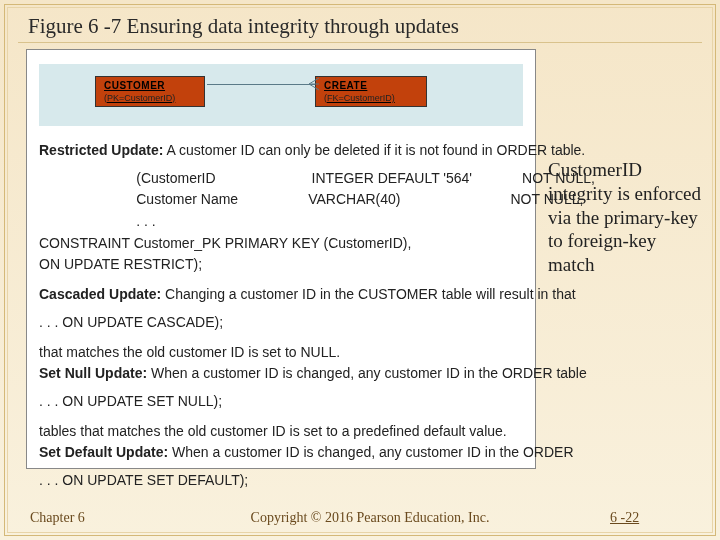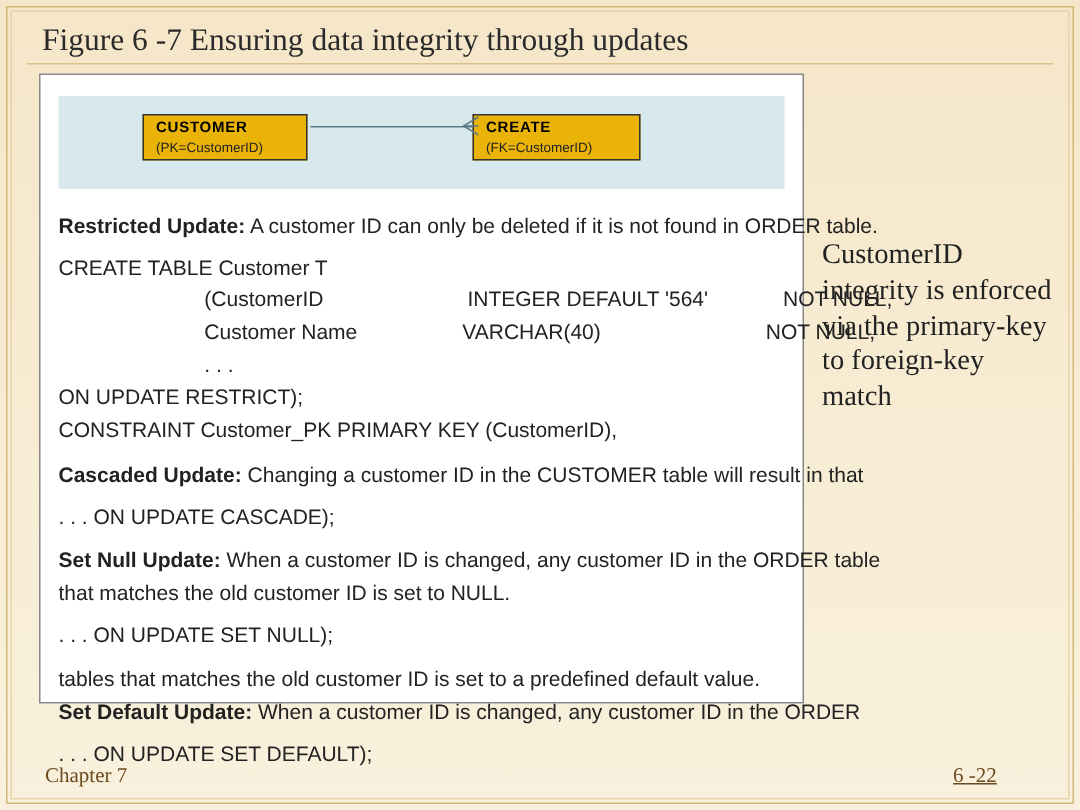--- a/index.html
+++ b/index.html
@@ -45,26 +45,27 @@
   }
   .er-strip {
     background: #d7e9ec;
     width: 100%;
     height: 62px;
     position: relative;
     margin-bottom: 14px;
   }
   .entity-box {
     position: absolute;
-    background: #eab308;
+    background: #c2410c;
     border: 1px solid #333;
     padding: 3px 8px 2px 8px;
     font-family: Arial, sans-serif;
     font-size: 10px;
     line-height: 1.25;
+    text-decoration: underline;
   }
   .entity-box .ename { font-weight: bold; letter-spacing: 0.5px; }
   .entity-box .ekey { font-size: 9px; color: #222; }
   .e1 { left: 56px; top: 12px; width: 110px; }
   .e2 { left: 276px; top: 12px; width: 112px; }
   .rel-line {
     position: absolute;
     top: 20px;
     left: 168px;
     width: 108px;
@@ -101,21 +102,21 @@
     left: 30px;
     right: 30px;
     display: flex;
     justify-content: space-between;
     align-items: baseline;
     font-size: 14px;
     color: #6a4a1e;
   }
   .footer .copy { font-size: 14px; text-align: center; flex: 1; }
   .footer .ch { width: 100px; }
-  .footer .pg { width: 80px; text-align: center; text-decoration: underline; }
+  .footer .pg { width: 80px; text-align: left; text-decoration: underline; }
   .top-rule {
     position: absolute;
     top: 42px; left: 18px; right: 18px;
     height: 1px; background: #d9c28c;
   }
 </style>
 </head>
 <body>
 
 <div class="slide">
@@ -140,42 +141,42 @@
       <div class="crow">
         <svg viewBox="0 0 12 16">
             <path d="M12 2 L2 8 L12 14 M2 8 L12 8" stroke="#5a7a88" stroke-width="1" fill="none"></path>
           </svg>
       </div>
     </div>
 
     <div class="code-block">
       <div class="row"><span class="lbl">Restricted Update:</span><span> A customer ID can only be deleted if it is not found in ORDER table.</span></div>
       <div style="height:6px"></div>
-      <div class="row">CREATE TABLE Customer T</div>
       <div class="row"><span>                         (CustomerID</span><span style="display:inline-block;width:96px"></span><span>INTEGER DEFAULT '564'</span><span style="display:inline-block;width:50px"></span><span>NOT NULL,</span></div>
       <div class="row"><span>                         Customer Name</span><span style="display:inline-block;width:70px"></span><span>VARCHAR(40)</span><span style="display:inline-block;width:110px"></span><span>NOT NULL,</span></div>
       <div class="row">                         . . .</div>
+      <div class="row">CONSTRAINT Customer_PK PRIMARY KEY (CustomerID),</div>
       <div class="row">ON UPDATE RESTRICT);</div>
-      <div class="row">CONSTRAINT Customer_PK PRIMARY KEY (CustomerID),</div>
       <div style="height:8px"></div>
       <div class="row"><span class="lbl">Cascaded Update:</span><span> Changing a customer ID in the CUSTOMER table will result in that</span></div>
       <div style="height:6px"></div>
       <div class="row">. . . ON UPDATE CASCADE);</div>
       <div style="height:8px"></div>
+      <div class="row">that matches the old customer ID is set to NULL.</div>
       <div class="row"><span class="lbl">Set Null Update:</span><span> When a customer ID is changed, any customer ID in the ORDER table</span></div>
-      <div class="row">that matches the old customer ID is set to NULL.</div>
       <div style="height:6px"></div>
       <div class="row">. . . ON UPDATE SET NULL);</div>
       <div style="height:8px"></div>
       <div class="row">tables that matches the old customer ID is set to a predefined default value.</div>
       <div class="row"><span class="lbl">Set Default Update:</span><span> When a customer ID is changed, any customer ID in the ORDER</span></div>
       <div style="height:6px"></div>
       <div class="row">. . . ON UPDATE SET DEFAULT);</div>
     </div>
   </div>
 
   <div class="callout">CustomerID integrity is enforced via the primary-key to foreign-key match</div>
 
   <div class="footer">
-    <div class="ch">Chapter 7</div>
+    <div class="ch">Chapter 6</div>
+    <div class="copy">Copyright © 2016 Pearson Education, Inc.</div>
     <div class="pg">6 -22</div>
   </div>
 </div>
 
 </body></html>

